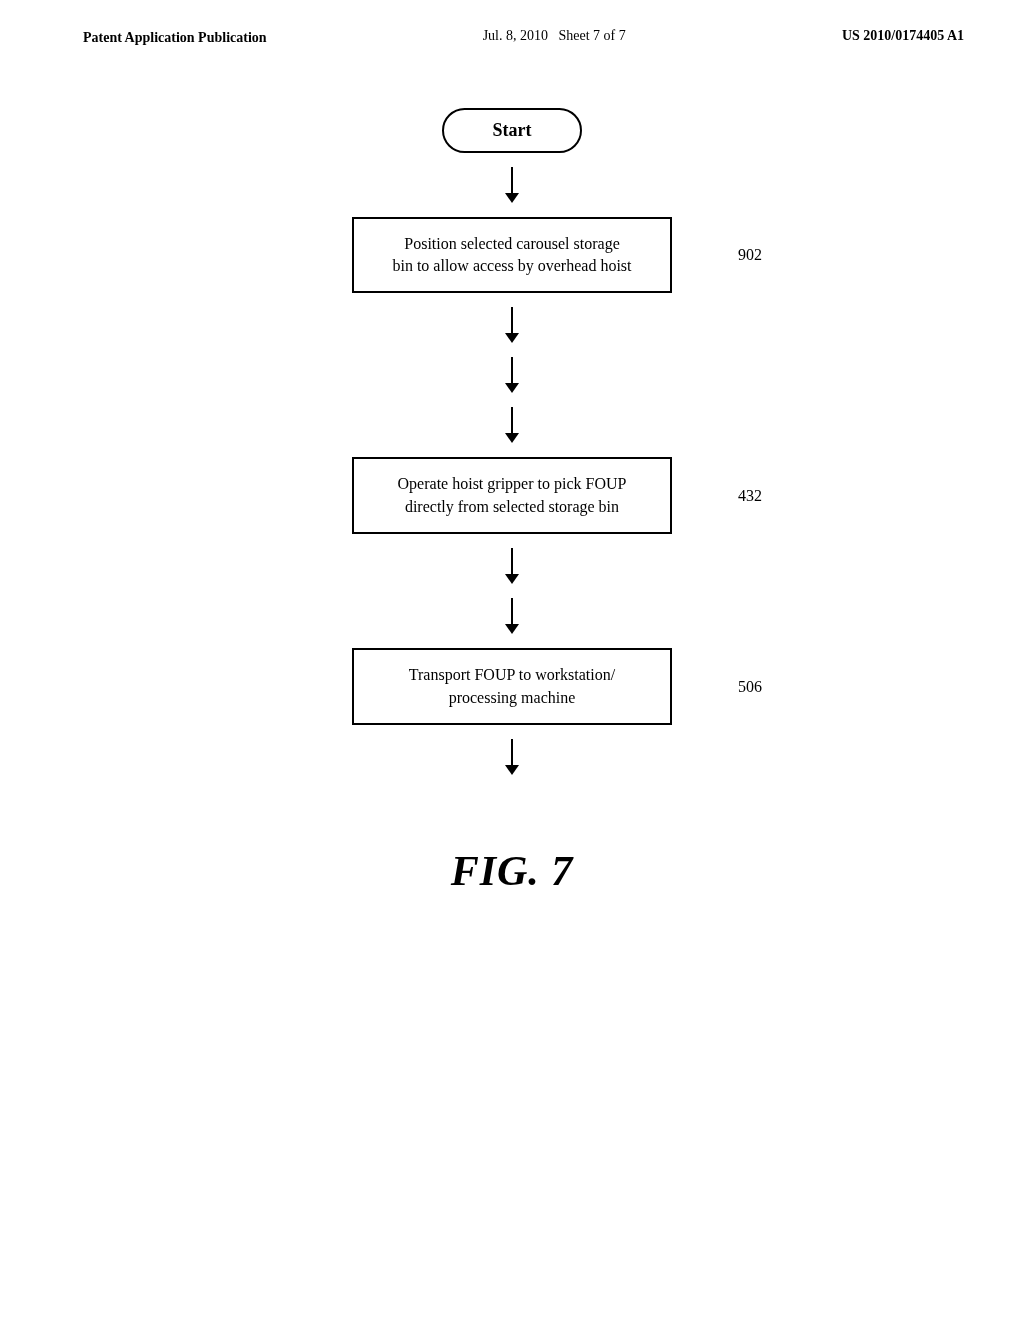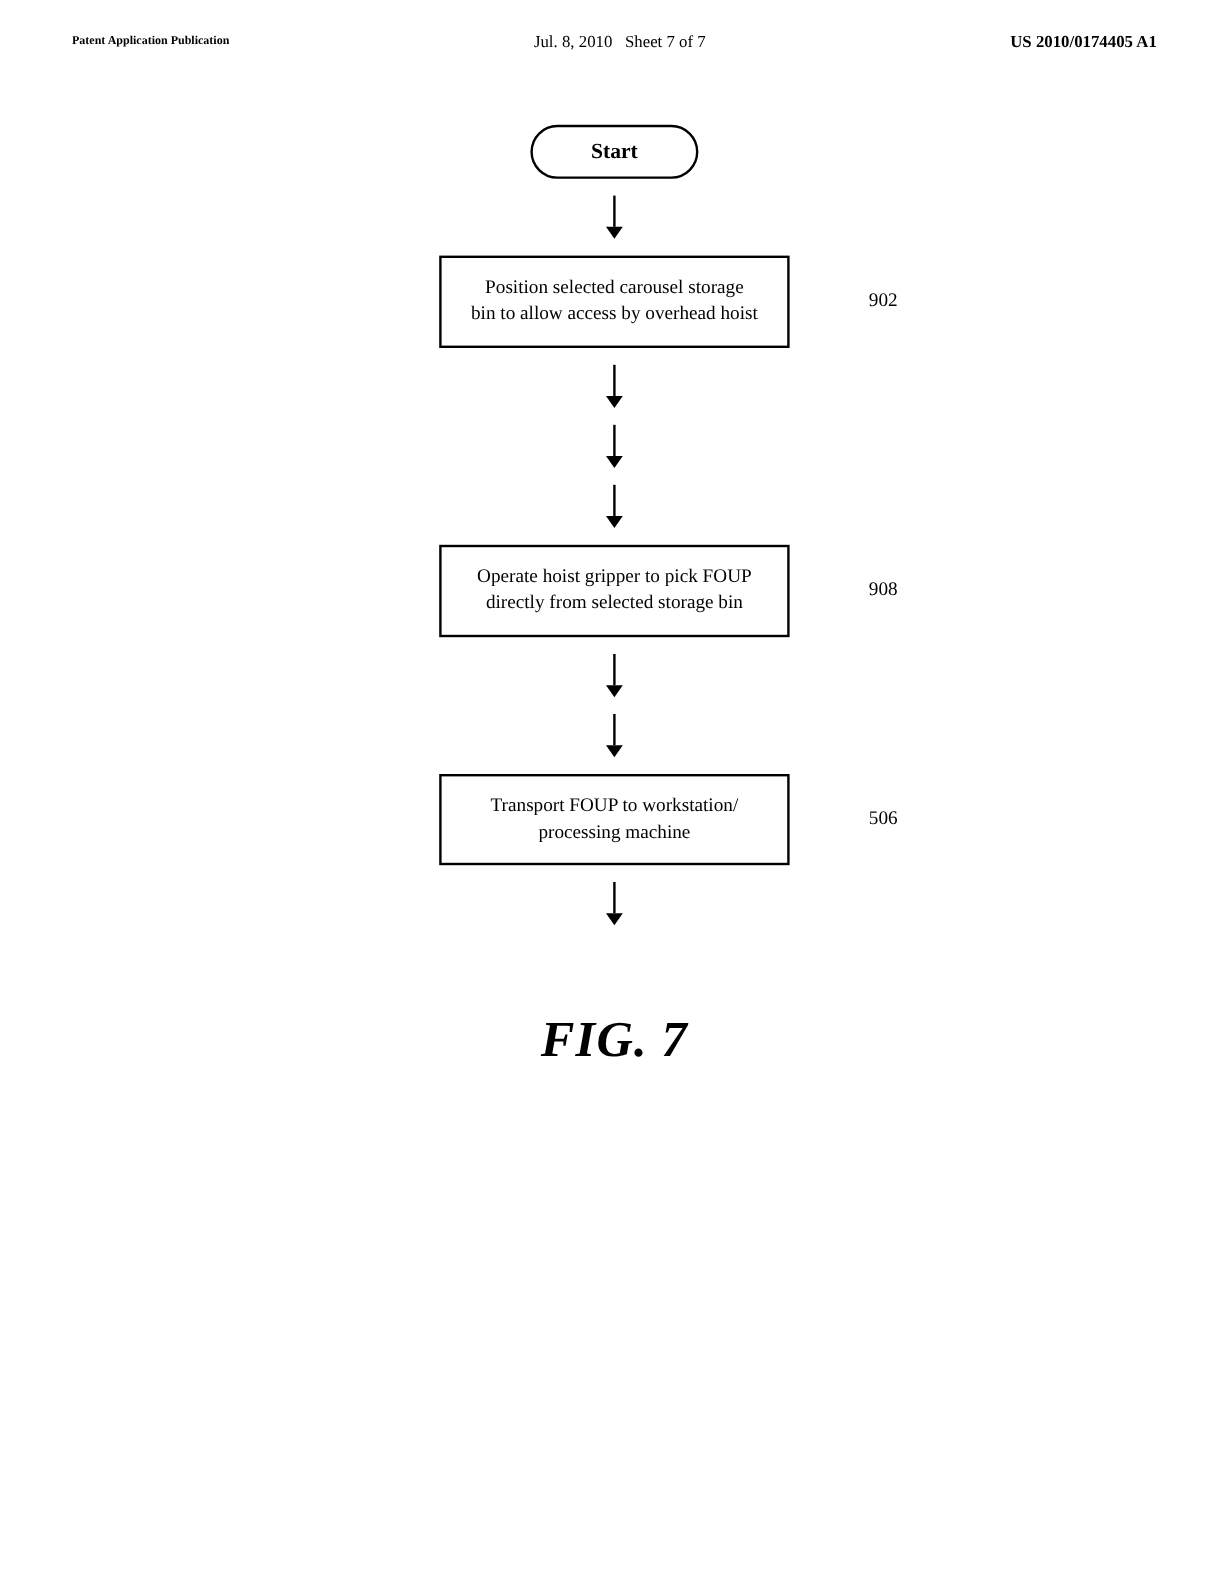--- a/index.html
+++ b/index.html
@@ -17,22 +17,23 @@
     .header {
       display: flex;
       justify-content: space-between;
       align-items: flex-start;
       padding: 28px 60px 0 60px;
       font-size: 14px;
     }
 
     .header-left {
       font-weight: bold;
-      font-size: 10px;
+      font-size: 14px;
       line-height: 1.4;
+      margin-left: 23px;
     }
 
     .header-center {
       font-size: 14px;
       text-align: right;
     }
 
     .header-right {
       font-size: 14px;
       font-weight: bold;
@@ -59,21 +60,21 @@
       min-width: 140px;
     }
 
     
     .rect-box {
       border: 2px solid #000;
       padding: 14px 24px;
       font-size: 16px;
       text-align: center;
       background: #fff;
-      width: 292px;
+      width: 320px;
       line-height: 1.4;
       position: relative;
     }
 
     
     .arrow {
       display: flex;
       flex-direction: column;
       align-items: center;
       height: 36px;
@@ -160,21 +161,21 @@
 
   <div class="arrow">
     <div class="arrow-line"></div>
     <div class="arrow-head"></div>
   </div>
 
   <div class="step-row">
     <div class="rect-box">
       Operate hoist gripper to pick FOUP<br>directly from selected storage bin
     </div>
-    <div class="step-label">908</div>
+    <div class="step-label">432</div>
   </div>
 
   <div class="arrow">
     <div class="arrow-line"></div>
     <div class="arrow-head"></div>
   </div>
 
 
   <div class="arrow">
     <div class="arrow-line"></div>

